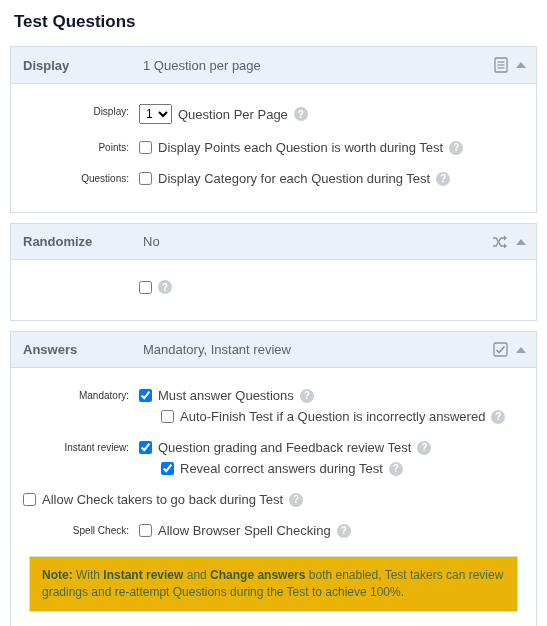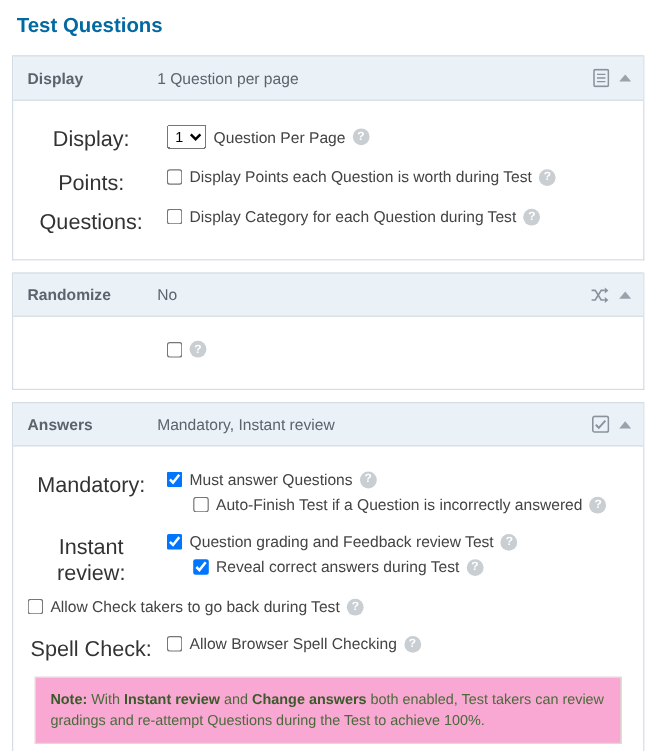--- a/index.html
+++ b/index.html
@@ -8,36 +8,36 @@
     padding: 8px 10px;
     font-family: Arial, Helvetica, sans-serif;
     font-size: 13px;
     color: #333;
     background: #fff;
     width: 547px;
   }
   h2.page-title {
     font-size: 17px;
     margin: 4px 0 14px 4px;
-    color: #0369a1;
+    color: #0f172a;
   }
   .panel {
     border: 1px solid #d4dde5;
     border-top: none;
     background: #fff;
     margin-bottom: 10px;
   }
   .panel .bar {
     background: #eaf1f7;
     border-top: 1px solid #d4dde5;
     border-bottom: 1px solid #d4dde5;
     padding: 10px 10px;
     display: flex;
     align-items: center;
-    gap: 0;
+    gap: 12px;
     color: #555d66;
   }
   .panel .bar .bar-label {
     width: 110px;
     font-size: 13px;
     font-weight: bold;
     color: #5b646d;
     padding-left: 2px;
   }
   .panel .bar .bar-summary {
@@ -55,25 +55,25 @@
   .panel-body {
     padding: 14px 12px 10px 12px;
   }
   .row {
     display: flex;
     align-items: flex-start;
     margin: 6px 0 10px 0;
   }
   .row .row-label {
     width: 116px;
-    text-align: center;
+    text-align: right;
     padding-right: 10px;
     padding-top: 2px;
     color: #333;
-    font-size: 18px;
+    font-size: 10px;
   }
   .row .row-content {
     flex: 1;
     color: #444;
   }
   .row .row-content .line {
     display: flex;
     align-items: center;
     gap: 6px;
     margin-bottom: 6px;
@@ -90,21 +90,21 @@
     border-radius: 50%;
     background: #c9ced3;
     color: #fff;
     font-size: 10px;
     font-weight: bold;
     align-items: center; justify-content: center;
     cursor: default;
   }
   .note-box {
     margin: 12px 6px 6px 6px;
-    background: #f9a8d4;
+    background: #eab308;
     border: 1px solid #cfe6c6;
     padding: 10px 12px;
     font-size: 12px;
     color: #4a6a3a;
     line-height: 1.4;
   }
   .note-box b { color: #3a5a2a; }
   input[type=checkbox] { margin: 0; width:13px; height:13px; }
   .chev-up {
     width: 0; height: 0;

